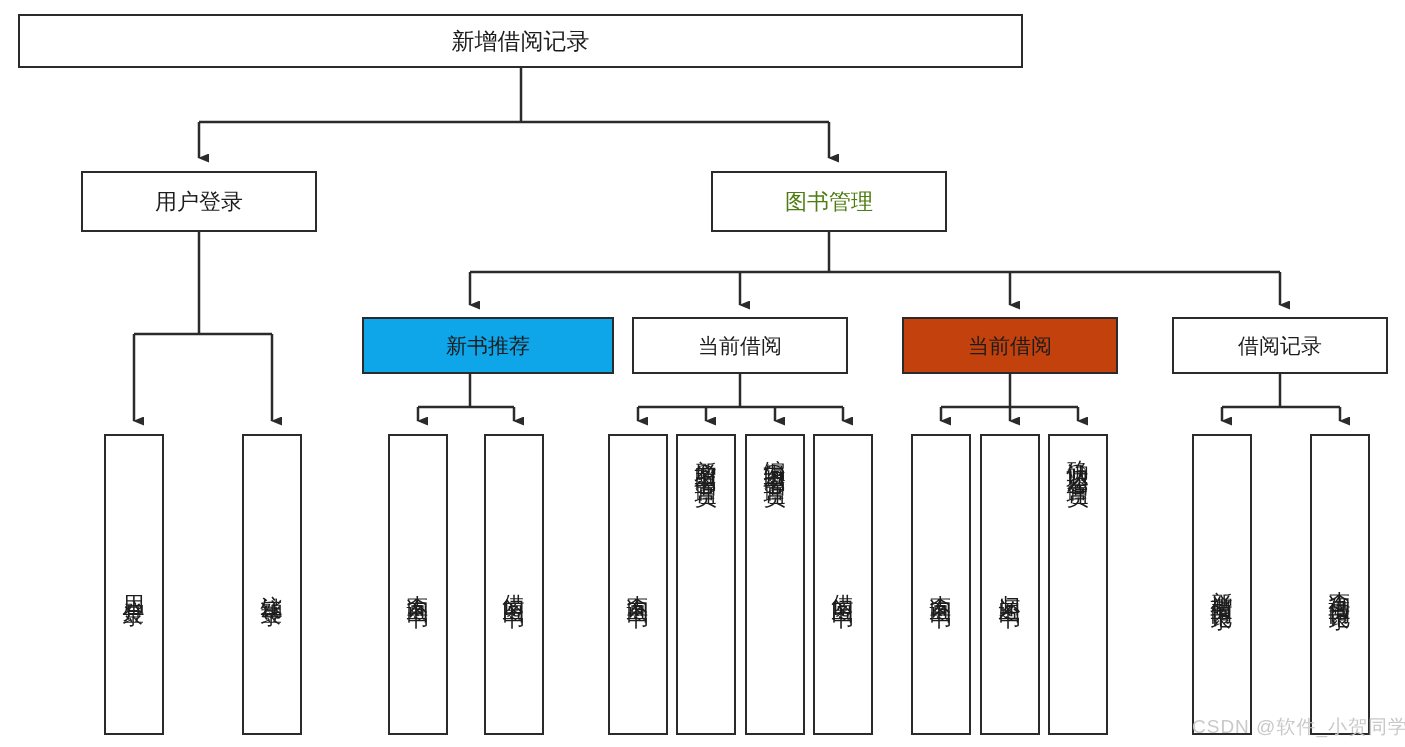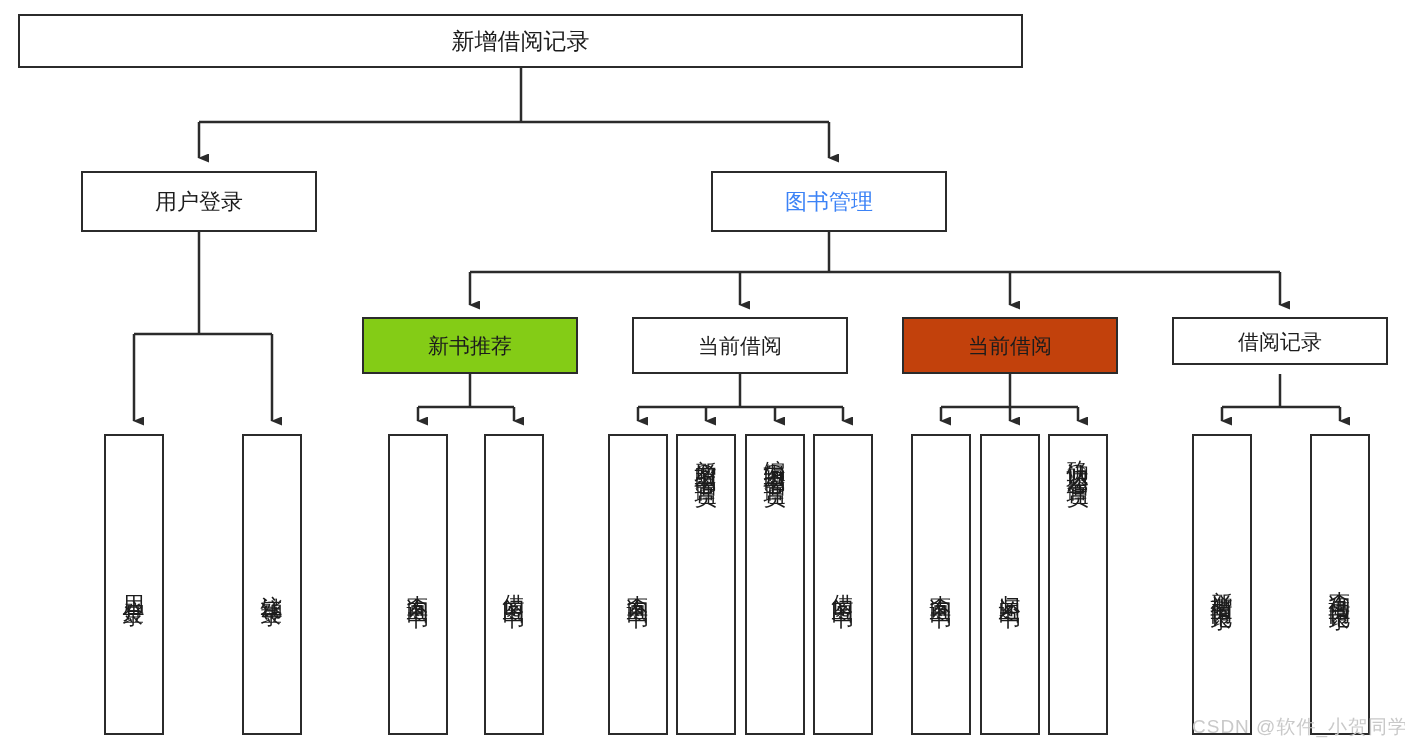--- a/index.html
+++ b/index.html
@@ -65,32 +65,32 @@
   </svg>
 
   <div id="node-layer">
       <div class="node-box lvl0" style="left: 18px; top: 14px; width: 1005px; height: 54px; border-color: rgb(43, 43, 43); background: rgb(255, 255, 255);">
         <span class="node-label" style="color: rgb(28, 28, 28);">新增借阅记录</span>
       </div>
       <div class="node-box lvl1" style="left: 81px; top: 171px; width: 236px; height: 61px; border-color: rgb(43, 43, 43); background: rgb(255, 255, 255);">
         <span class="node-label" style="color: rgb(28, 28, 28);">用户登录</span>
       </div>
       <div class="node-box lvl1" style="left: 711px; top: 171px; width: 236px; height: 61px; border-color: rgb(43, 43, 43); background: rgb(255, 255, 255);">
-        <span class="node-label" style="color: #3b82f6;">图书管理</span>
+        <span class="node-label" style="color: #4d7c0f;">图书管理</span>
       </div>
-      <div class="node-box lvl2" style="left: 362px; top: 317px; width: 216px; height: 57px; border-color: rgb(43, 43, 43); background: #84cc16;">
+      <div class="node-box lvl2" style="left: 362px; top: 317px; width: 252px; height: 57px; border-color: rgb(43, 43, 43); background: #0ea5e9;">
         <span class="node-label" style="color: rgb(28, 28, 28);">新书推荐</span>
       </div>
       <div class="node-box lvl2" style="left: 632px; top: 317px; width: 216px; height: 57px; border-color: rgb(43, 43, 43); background: rgb(255, 255, 255);">
         <span class="node-label" style="color: rgb(28, 28, 28);">当前借阅</span>
       </div>
       <div class="node-box lvl2" style="left: 902px; top: 317px; width: 216px; height: 57px; border-color: rgb(43, 43, 43); background: #c2410c;">
         <span class="node-label" style="color: rgb(28, 28, 28);">当前借阅</span>
       </div>
-      <div class="node-box lvl2" style="left: 1172px; top: 317px; width: 216px; height: 48px; border-color: rgb(43, 43, 43); background: rgb(255, 255, 255);">
+      <div class="node-box lvl2" style="left: 1172px; top: 317px; width: 216px; height: 57px; border-color: rgb(43, 43, 43); background: rgb(255, 255, 255);">
         <span class="node-label" style="color: rgb(28, 28, 28);">借阅记录</span>
       </div>
       <div class="node-box lvl3 leaf centered" style="left: 104px; top: 434px; width: 60px; height: 301px; border-color: rgb(43, 43, 43); background: rgb(255, 255, 255);">
         <span class="node-label" style="color: rgb(28, 28, 28);">用户登录</span>
       </div>
       <div class="node-box lvl3 leaf centered" style="left: 242px; top: 434px; width: 60px; height: 301px; border-color: rgb(43, 43, 43); background: rgb(255, 255, 255);">
         <span class="node-label" style="color: rgb(28, 28, 28);">注销登录</span>
       </div>
       <div class="node-box lvl3 leaf centered" style="left: 388px; top: 434px; width: 60px; height: 301px; border-color: rgb(43, 43, 43); background: rgb(255, 255, 255);">
         <span class="node-label" style="color: rgb(28, 28, 28);">查询图书</span>

